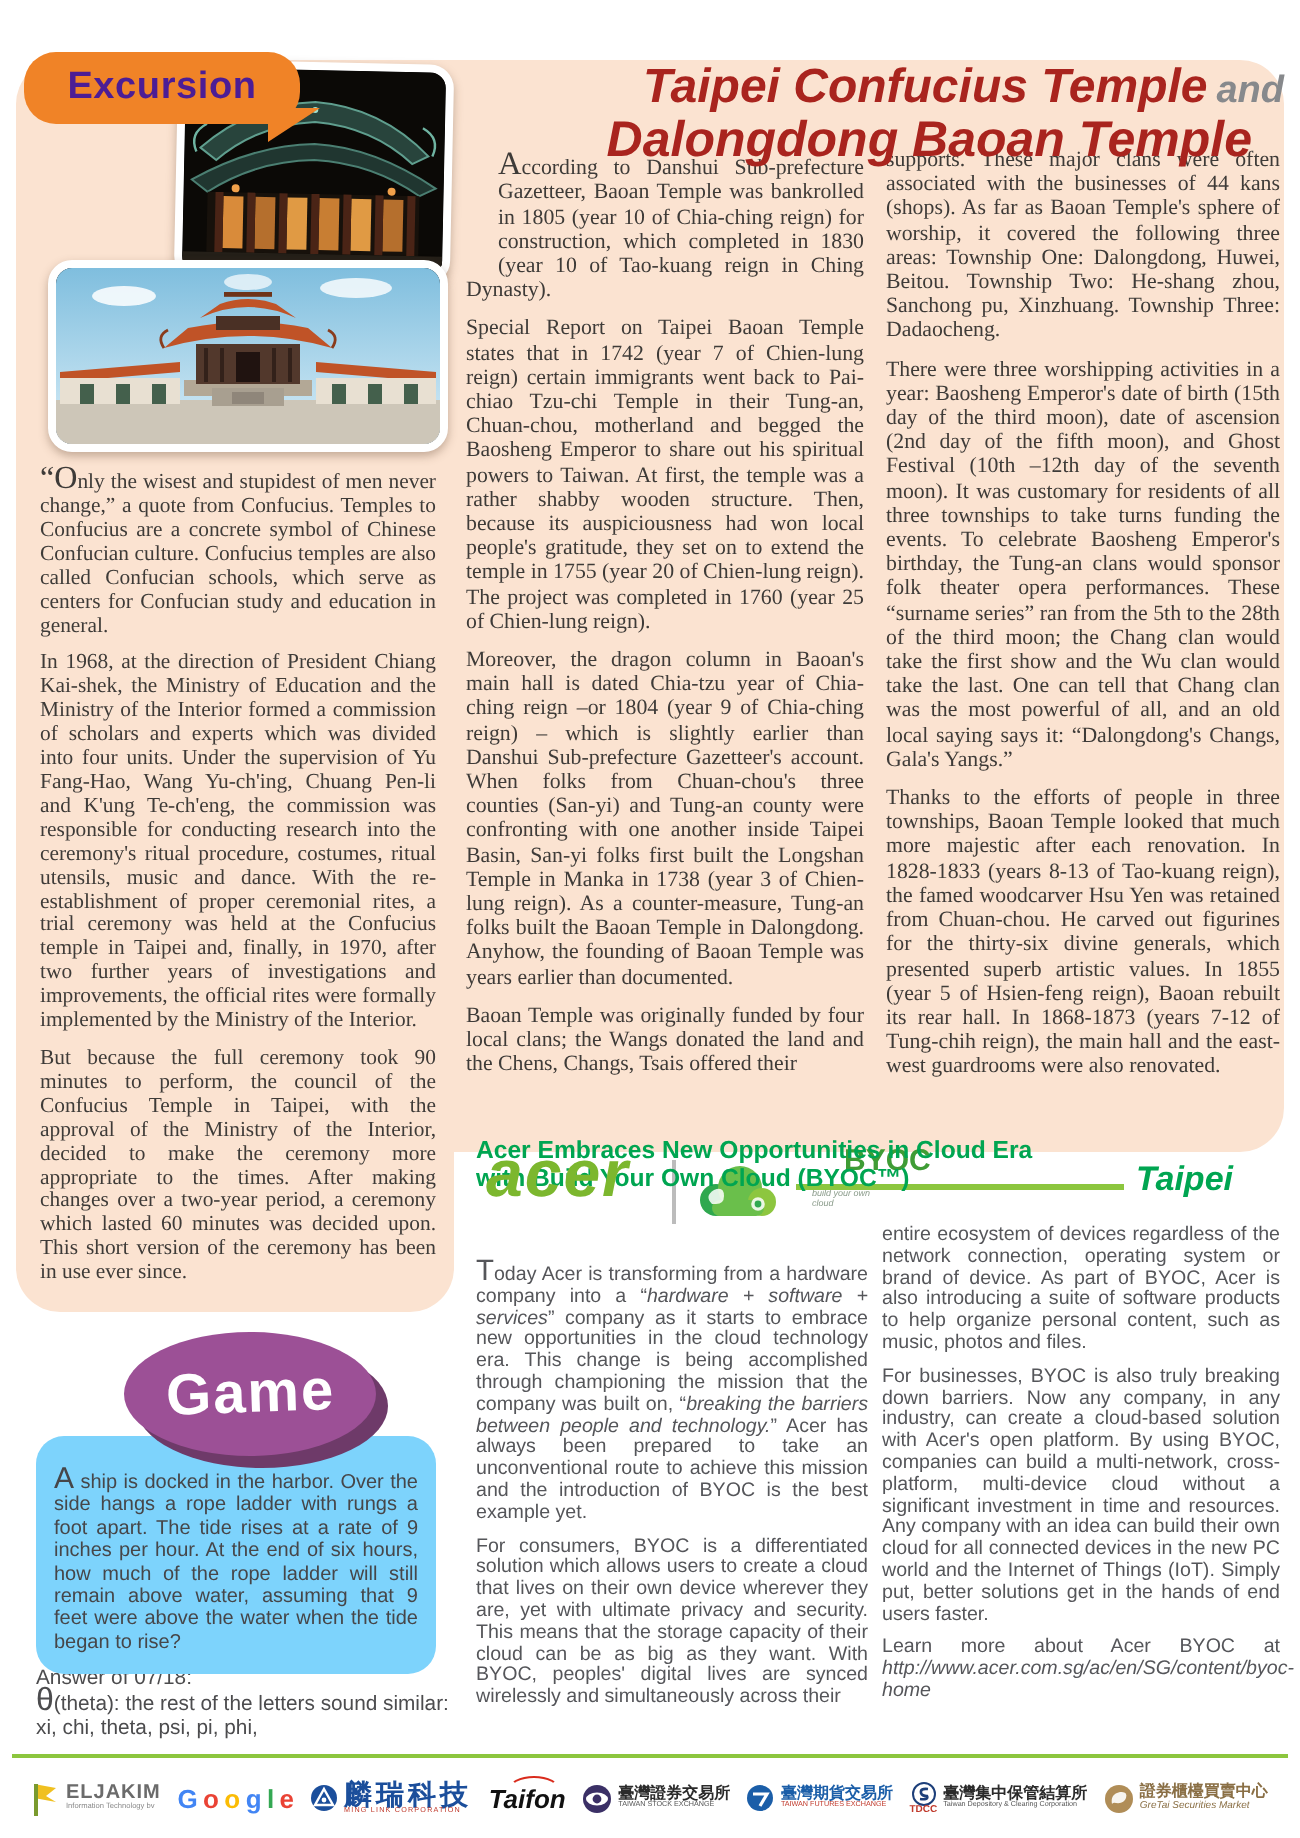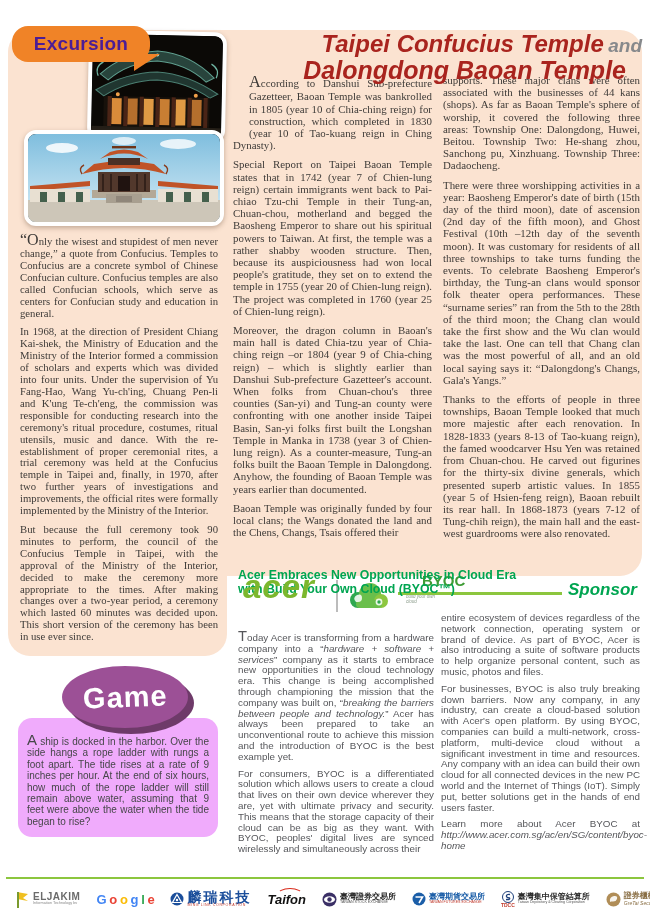--- a/index.html
+++ b/index.html
@@ -62,29 +62,29 @@
   .sp-left{left:238px;top:629px;width:196px;}
   .sp-right{left:441px;top:613px;width:199px;}
   .sp-italic{font-style:italic;}
   .sp-url{font-style:italic;color:#55565a;text-decoration:none;}
 
   
   .game-badge{position:absolute;left:62px;top:666px;width:126px;height:62px;background:#9c5096;
     border-radius:50%;box-shadow:6px 6px 0 #6e3a69;z-index:6;
     display:flex;align-items:center;justify-content:center;}
   .game-badge span{color:#fff;font-weight:800;font-size:29px;letter-spacing:1px;transform:rotate(-2deg);}
-  .game-box{position:absolute;left:18px;top:718px;width:182px;padding:14px 9px 10px;background:#f0abfc;
+  .game-box{position:absolute;left:18px;top:718px;width:182px;padding:14px 9px 10px;background:#7dd3fc;
     border-radius:14px;z-index:5;font-size:10px;line-height:11.4px;color:#464649;text-align:justify;}
   .answer{position:absolute;left:18px;top:834px;width:208px;color:#4c4c4e;font-size:10.4px;line-height:12px;}
   .answer .theta{font-size:16px;line-height:10px;}
 
   
   .footer-rule{position:absolute;left:6px;top:877px;width:638px;height:2px;background:#8cc63e;}
   .footer-logos{position:absolute;left:0;top:882px;width:650px;height:34px;
-    display:flex;align-items:center;justify-content:space-between;padding:0 16px;box-sizing:border-box;gap:16px;}
+    display:flex;align-items:center;justify-content:space-between;padding:0 16px;box-sizing:border-box;}
   .logo{display:flex;align-items:center;gap:3px;white-space:nowrap;}
   .elj-text{display:flex;flex-direction:column;line-height:1;}
   .elj-name{font-size:10px;font-weight:bold;color:#6b6b6b;letter-spacing:.5px;}
   .elj-sub{font-size:3.8px;color:#8a8a8a;}
   .google{font-size:13px;font-weight:bold;letter-spacing:-.3px;}
   .g-blue{color:#4285F4;}.g-red{color:#EA4335;}.g-yellow{color:#FBBC05;}.g-green{color:#34A853;}
   .ml-text{display:flex;flex-direction:column;line-height:1;}
   .ml-cn{font-size:14px;font-weight:bold;color:#1b4e9b;letter-spacing:2px;}
   .ml-en{font-size:3.6px;color:#c0392b;letter-spacing:.6px;}
   .taifon{position:relative;}
@@ -218,21 +218,21 @@
       <circle cx="33" cy="21" r="7" fill="#8dc63f"></circle>
       <rect x="8" y="20" width="26" height="8" rx="4" fill="#6abf4b"></rect>
       <path d="M8,22 Q4,18 9,15 Q14,13 14,18 Q14,22 10,22 Z" fill="#ffffff" opacity="0.85"></path>
       <circle cx="31" cy="22" r="3.4" fill="#ffffff" opacity="0.85"></circle>
       <circle cx="31" cy="22" r="1.7" fill="#2fa84f"></circle>
     </svg>
     <span class="byoc-word">BYOC</span>
     <span class="byoc-tagline">build your own cloud</span>
   </div>
   <div class="sponsor-rule"></div>
-  <div class="sponsor-label">Sponsor</div>
+  <div class="sponsor-label">Taipei</div>
 
   <div class="sponsor-heading">
     <div>Acer Embraces New Opportunities in Cloud Era</div>
     <div>with Build Your Own Cloud (BYOC™)</div>
   </div>
 
   <div class="sp-col sp-left">
     <p class="lead">
       <span>Today Acer is transforming from a hardware company into a “</span><span class="sp-italic">hardware + software + services</span><span>” company as it starts to embrace new opportunities in the cloud technology era. This change is being accomplished through championing the mission that the company was built on, “</span><span class="sp-italic">breaking the barriers between people and technology.</span><span>” Acer has always been prepared to take an unconventional route to achieve this mission and the introduction of BYOC is the best example yet.</span>
     </p>
@@ -243,20 +243,26 @@
     <p><span>entire ecosystem of devices regardless of the network connection, operating system or brand of device. As part of BYOC, Acer is also introducing a suite of software products to help organize personal content, such as music, photos and files.</span></p>
     <p><span>For businesses, BYOC is also truly breaking down barriers. Now any company, in any industry, can create a cloud-based solution with Acer's open platform. By using BYOC, companies can build a multi-network, cross-platform, multi-device cloud without a significant investment in time and resources. Any company with an idea can build their own cloud for all connected devices in the new PC world and the Internet of Things (IoT). Simply put, better solutions get in the hands of end users faster.</span></p>
     <p><span>Learn more about Acer BYOC at </span><a class="sp-url" href="#">http://www.acer.com.sg/ac/en/SG/content/byoc-home</a></p>
   </div>
 
   <div class="game-badge">
     <span>Game</span>
   </div>
   <div class="game-box lead">
     <span>A ship is docked in the harbor. Over the side hangs a rope ladder with rungs a foot apart. The tide rises at a rate of 9 inches per hour. At the end of six hours, how much of the rope ladder will still remain above water, assuming that 9 feet were above the water when the tide began to rise?</span>
+  </div>
+  <div class="answer">
+    <div>Answer of 07/18:</div>
+    <div>
+      <span class="theta">θ</span><span>(theta): the rest of the letters sound similar: xi, chi, theta, psi, pi, phi,</span>
+    </div>
   </div>
 
   <div class="footer-rule"></div>
   <div class="footer-logos">
 
     <div class="logo">
       <svg width="14" height="17" viewBox="0 0 14 17">
         <path d="M1,1 L12,3 L7,7 L12,10 L1,8 Z" fill="#f0c020"></path>
         <rect x="1" y="1" width="2" height="16" fill="#7a9a2e"></rect>
       </svg>

